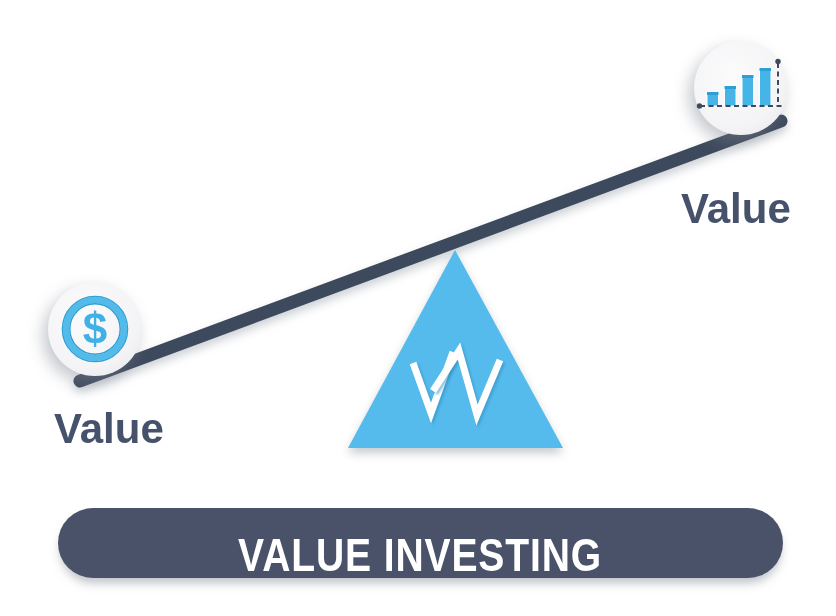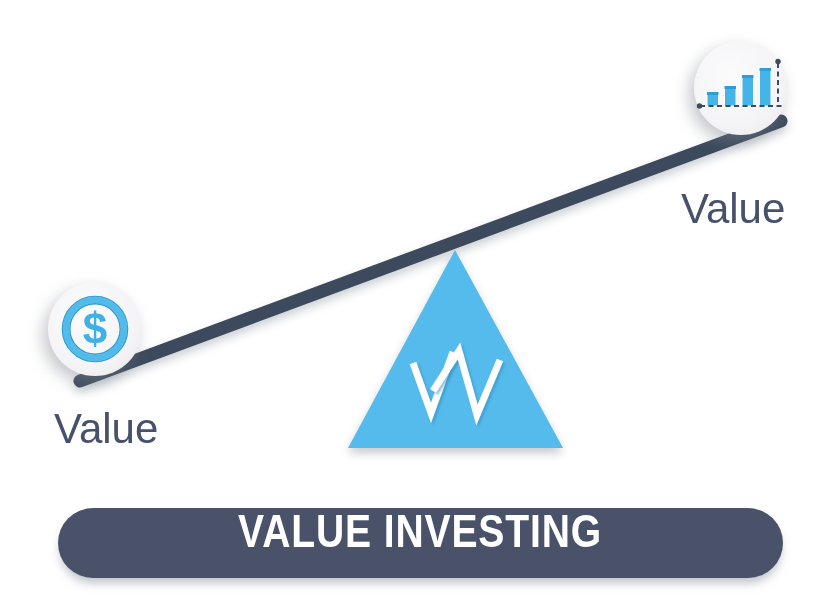--- a/index.html
+++ b/index.html
@@ -2,29 +2,29 @@
 <html><head>
 <meta charset="utf-8">
 <style>
   html,body{margin:0;padding:0;background:#ffffff;}
   .canvas{
     position:relative;width:836px;height:616px;background:#ffffff;
     overflow:hidden;font-family:"Liberation Sans",sans-serif;
   }
   .scene{position:absolute;left:0;top:0;width:836px;height:616px;}
   .side-label{
-    position:absolute;font-weight:normal;font-size:42px;color:#46526B;
+    position:absolute;font-weight:bold;font-size:42px;color:#46526B;
     letter-spacing:0px;line-height:1;
   }
   .price-label{left:54px;top:408px;}
   .value-label{left:681px;top:188px;}
   .banner{
     position:absolute;left:58px;top:508px;width:725px;height:70px;
     background:#4A5269;border-radius:35px;
-    display:flex;align-items:flex-start;justify-content:center;
+    display:flex;align-items:flex-end;justify-content:center;
     box-shadow:0 7px 10px -2px rgba(130,135,150,0.5);
   }
   .banner-text{
     color:#ffffff;font-weight:bold;font-size:46px;letter-spacing:1px;
     transform:scaleX(0.85);white-space:nowrap;line-height:1;
   }
   .beam{filter:drop-shadow(0 5px 5px rgba(110,120,135,0.35));}
   .fulcrum{filter:drop-shadow(0 5px 5px rgba(110,120,135,0.40));}
   .w-stroke{filter:drop-shadow(2px 2px 1px rgba(46,140,190,0.5));}
   .coin-disc,.chart-disc{filter:drop-shadow(-5px 7px 8px rgba(125,130,142,0.45));}

